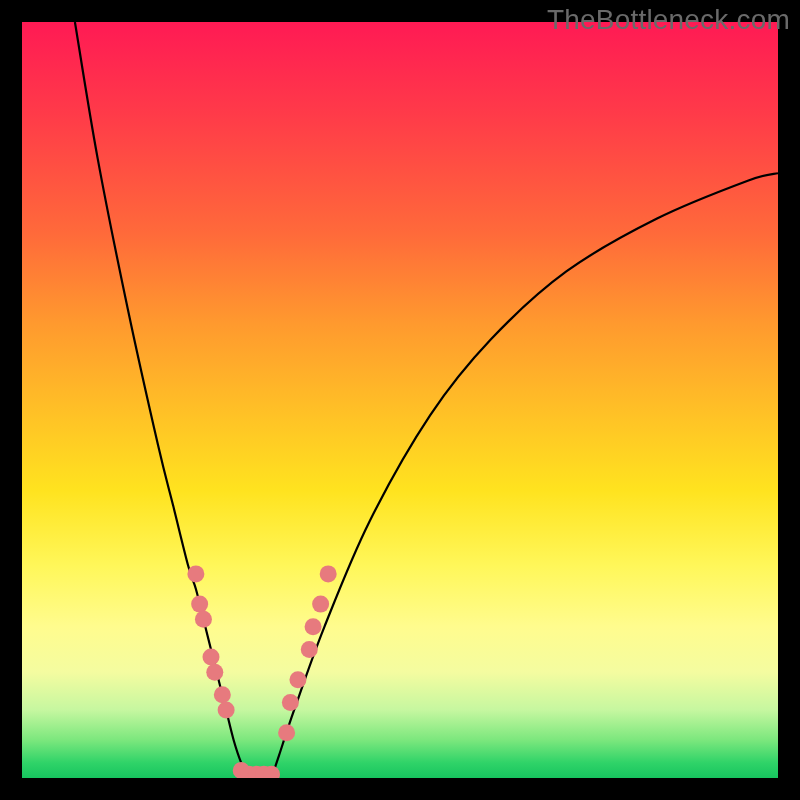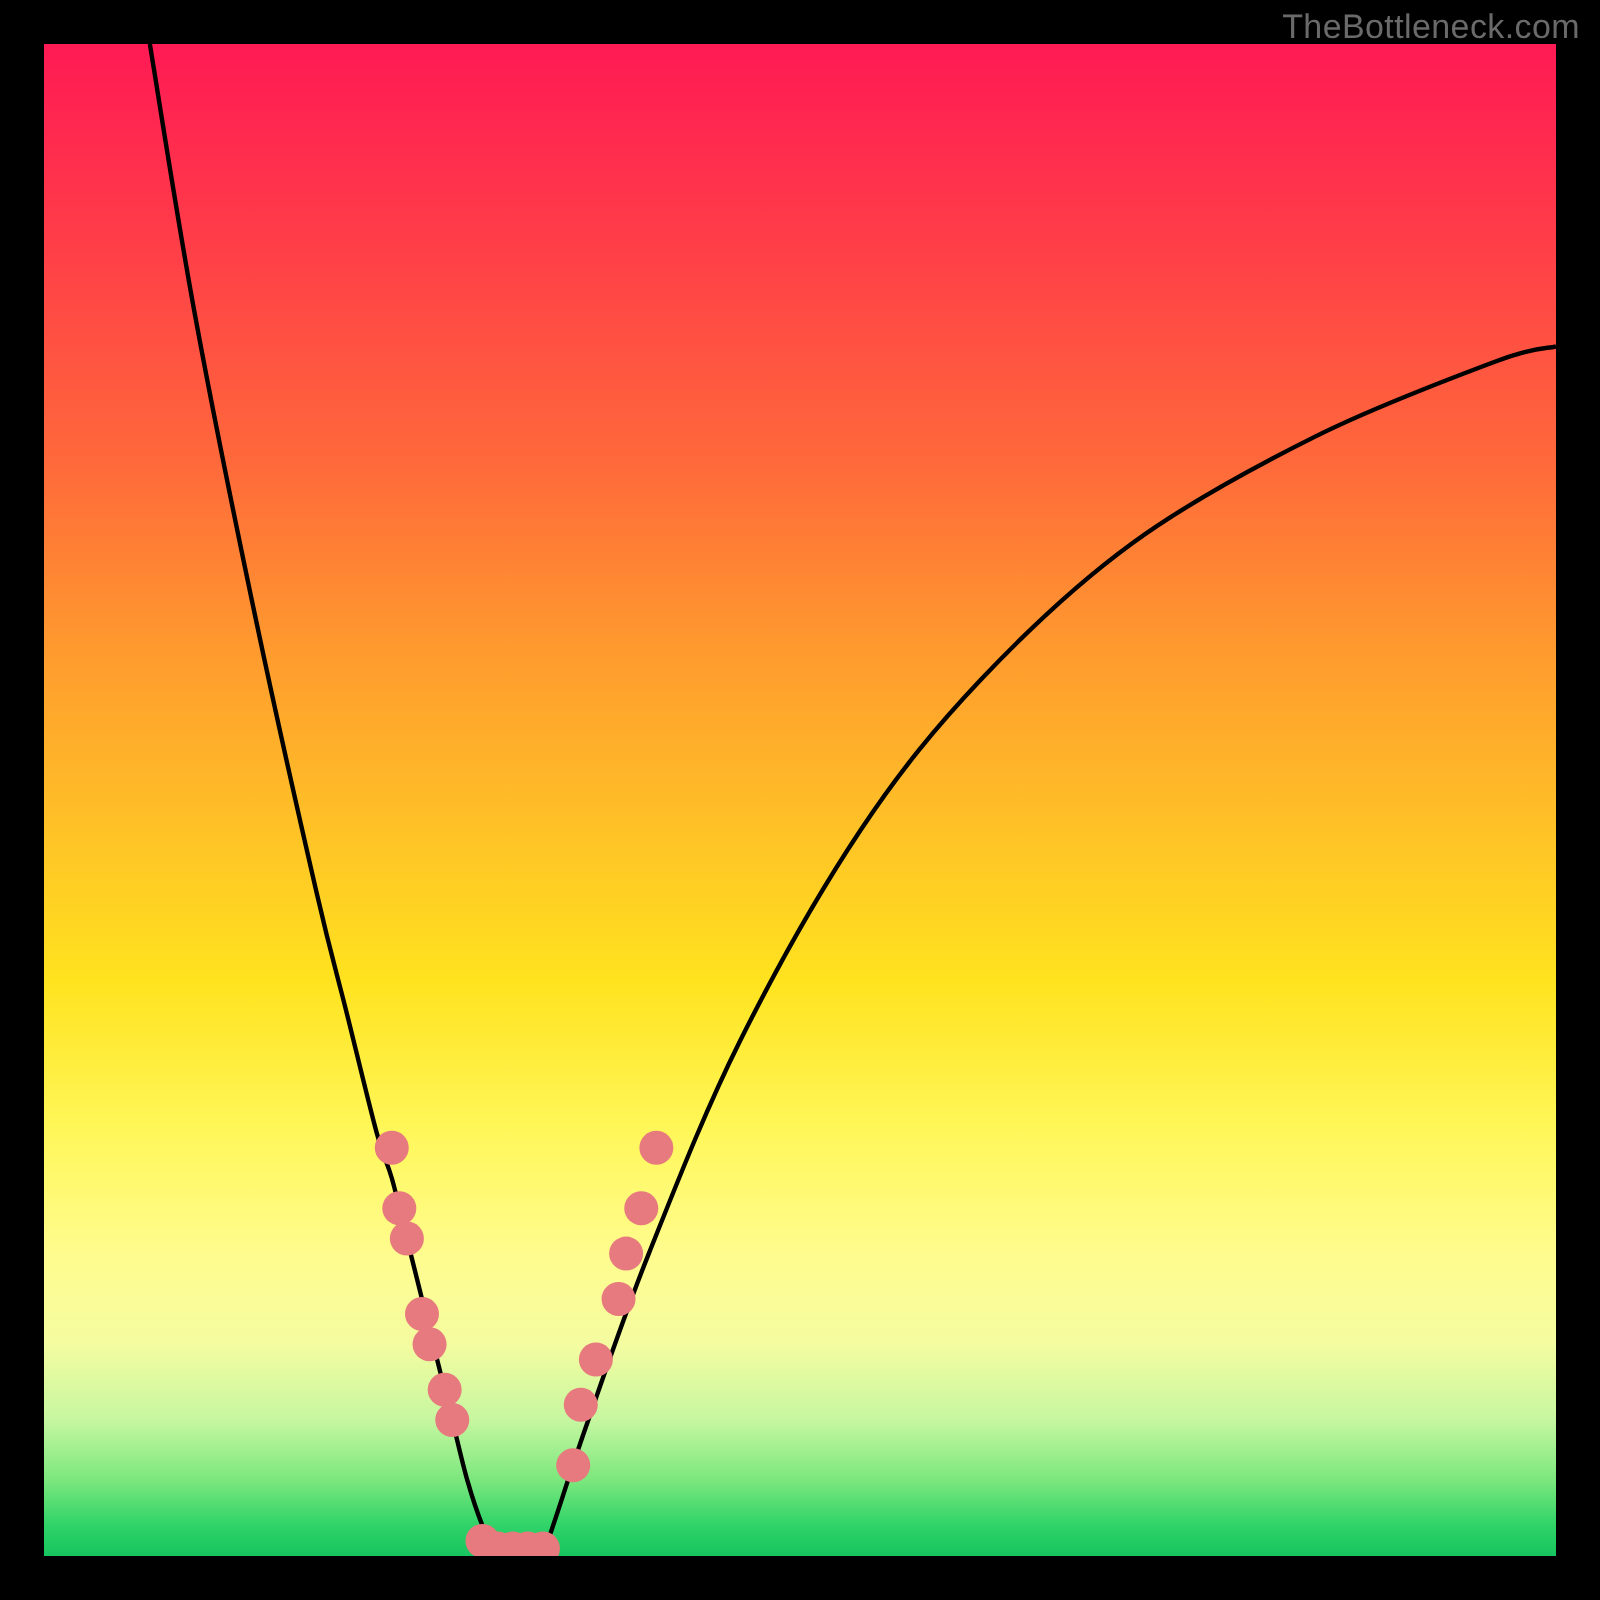--- a/index.html
+++ b/index.html
@@ -40,21 +40,21 @@
       #7be77d 95%,
       #2fd368 98%,
       #17c45f 100%
     );
   }
   .watermark {
     position: absolute;
     top: 4px;
     right: 10px;
     color: #6a6a6a;
-    font-size: 17px;
+    font-size: 28px;
     font-weight: 500;
     letter-spacing: 0.2px;
     pointer-events: none;
   }
   svg.curves {
     position: absolute;
     top: 0;
     left: 0;
     width: 756px;
     height: 756px;

